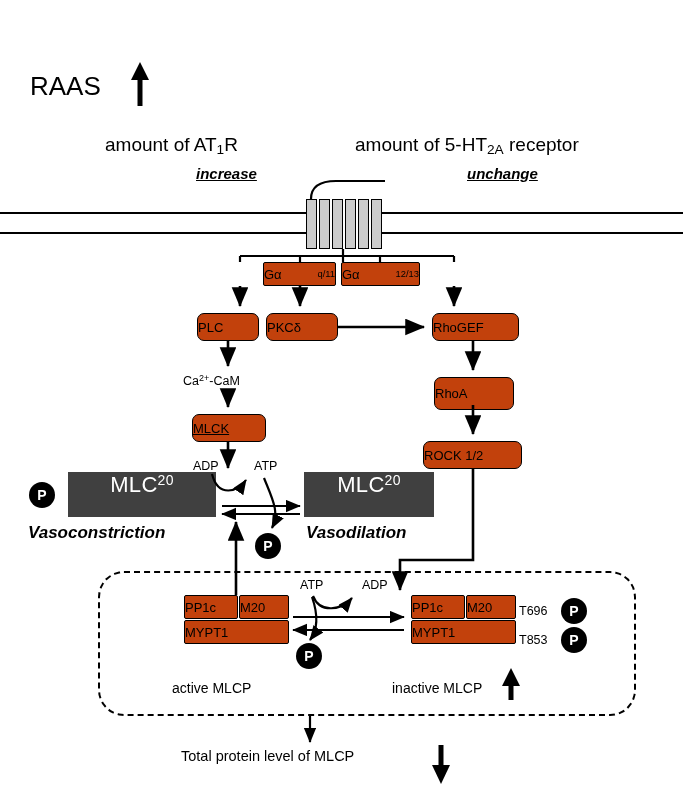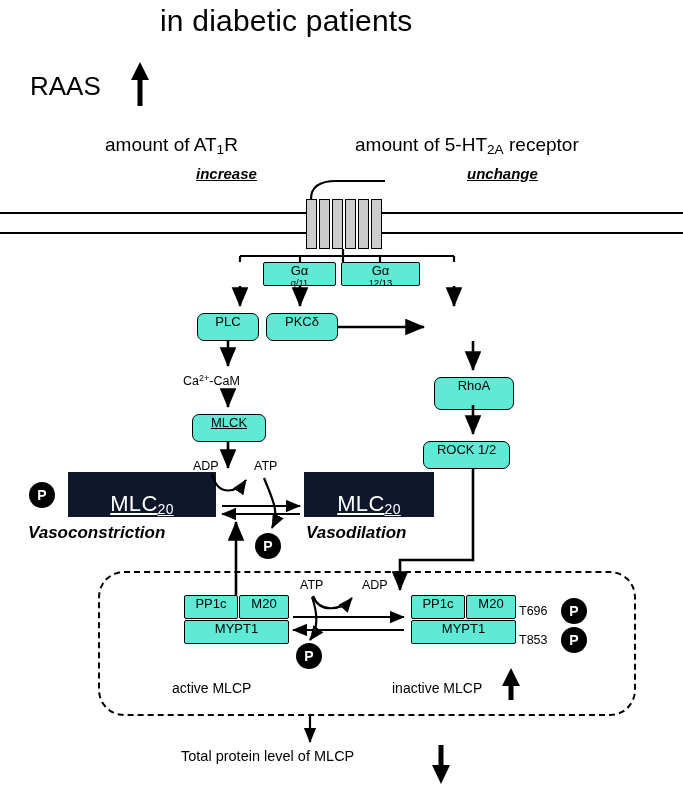--- a/index.html
+++ b/index.html
@@ -39,41 +39,39 @@
   .hdr-u {
     font-size: 15px;
     font-style: italic;
     font-weight: bold;
     text-decoration: underline;
   }
   .node {
     position: absolute;
     border: 1.6px solid #000;
     border-radius: 7px;
-    background: #5eead4;
+    background: #c2410c;
     font-size: 13px;
     display: flex;
     align-items: center;
     justify-content: space-between;
     box-sizing: border-box;
     white-space: nowrap;
-    flex-direction: column;
   }
   .node.sq { border-radius: 2px; }
   .mlc {
     position: absolute;
-    background: #0f172a;
+    background: #404040;
     color: #fff;
     font-size: 22px;
     display: flex;
-    align-items: flex-end;
+    align-items: flex-start;
     justify-content: center;
     box-sizing: border-box;
     letter-spacing: .3px;
-    text-decoration: underline;
   }
   .mlc sub { font-size: 14px; }
   .pcirc {
     position: absolute;
     width: 26px; height: 26px;
     border-radius: 50%;
     background: #000;
     color: #fff;
     font-size: 14px;
     font-weight: bold;
@@ -112,21 +110,20 @@
     box-sizing: border-box;
   }
   sub { font-size: 0.72em; vertical-align: -0.25em; }
   sup { font-size: 0.72em; vertical-align: 0.45em; }
 </style>
 </head>
 <body>
 
 <div class="stage">
 
-  <div class="lbl title" style="left:160px; top:4px;">in diabetic patients</div>
 
   <div class="lbl raas" style="left:30px; top:72px;">RAAS</div>
 
   <div class="lbl hdr" style="left:105px; top:135px;">
     <span>amount of AT</span><sub>1</sub><span>R</span>
   </div>
   <div class="lbl hdr-u" style="left:196px; top:166px;">increase</div>
 
   <div class="lbl hdr" style="left:355px; top:135px;">
     <span>amount of 5-HT</span><sub>2A</sub><span> receptor</span>
@@ -144,22 +141,23 @@
     <span>Gα</span>
       <sub>q/11</sub>
   </div>
   <div class="node sq" style="left:341px; top:262px; width:79px; height:24px;">
     <span>Gα</span>
       <sub>12/13</sub>
   </div>
 
   <div class="node" style="left:197px; top:313px; width:62px; height:28px;">PLC</div>
   <div class="node" style="left:266px; top:313px; width:72px; height:28px;">PKCδ</div>
+  <div class="node" style="left:432px; top:313px; width:87px; height:28px;">RhoGEF</div>
   <div class="node" style="left:434px; top:377px; width:80px; height:33px;">RhoA</div>
-  <div class="node" style="left:423px; top:441px; width:87px; height:28px;">ROCK 1/2</div>
+  <div class="node" style="left:423px; top:441px; width:99px; height:28px;">ROCK 1/2</div>
   <div class="node" style="left:192px; top:414px; width:74px; height:28px;text-decoration:underline;">MLCK</div>
 
   <div class="small" style="left:183px; top:373px;">
     <span>Ca</span><sup>2+</sup><span>-CaM</span>
   </div>
 
   <div class="mlc" style="left:68px; top:472px; width:148px; height:45px;">
     <span>MLC</span>
       <sub>20</sub>
   </div>

